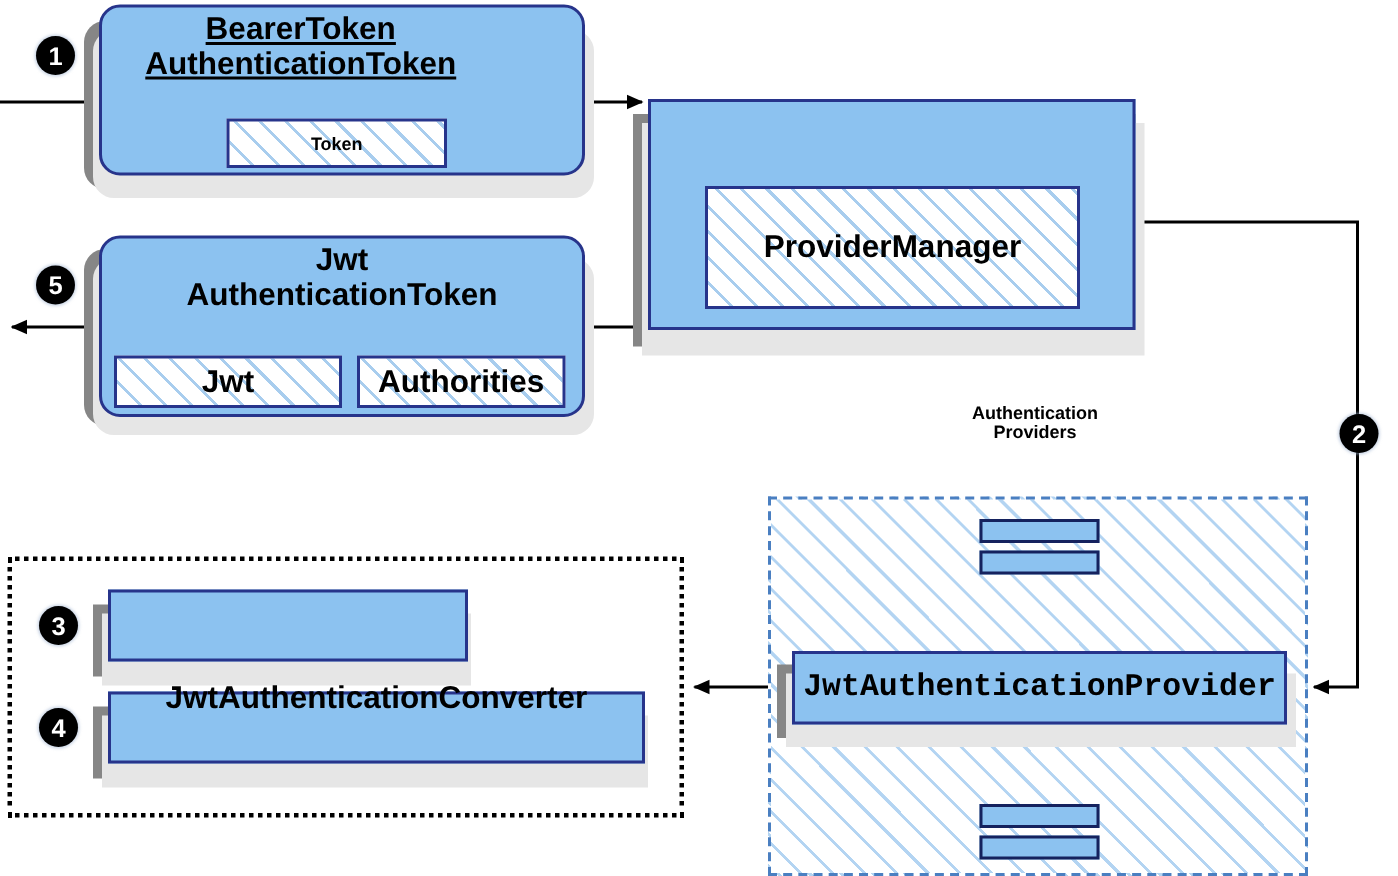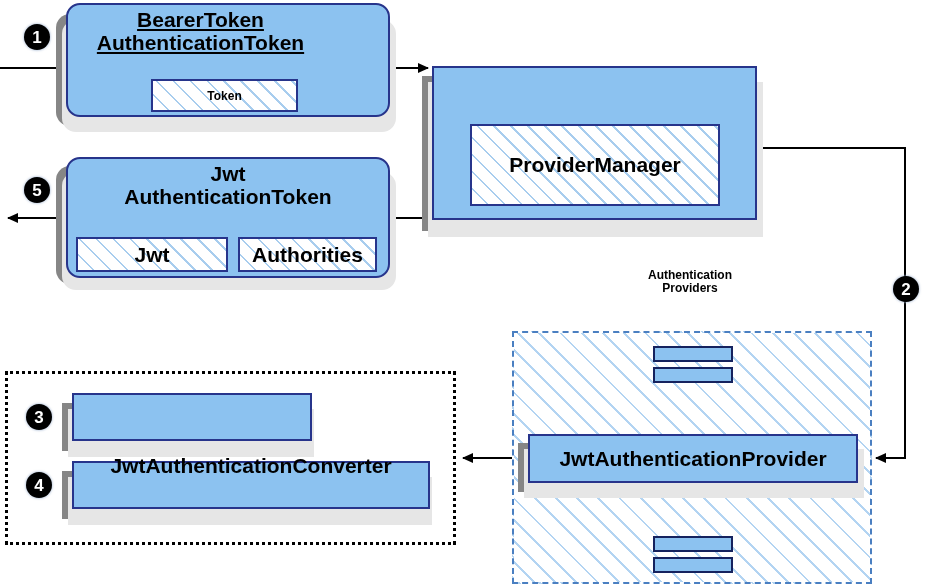--- a/index.html
+++ b/index.html
@@ -175,21 +175,21 @@
   <div class="step" style="left:893px; top:276px;">2</div>
 
   <div class="providers-region" style="left:512px; top:331px; width:360px; height:253px;"></div>
 
   <div class="mini-bar" style="left:653px; top:346px; width:80px; height:16px;"></div>
   <div class="mini-bar" style="left:653px; top:367px; width:80px; height:16px;"></div>
 
   <div class="shadow sh-dark" style="left:518px; top:443px; width:340px; height:49px;"></div>
   <div class="shadow sh-light" style="left:524px; top:449px; width:340px; height:49px;"></div>
   <div class="blue-box" style="left:528px; top:434px; width:330px; height:49px; display:flex; align-items:center; justify-content:center;"></div>
-  <div class="title t21" style="left:528px; top:447px; width:330px;">JwtAuthenticationProvider</div>
+  <div class="title t21" style="left:528px; top:447px; width:330px;font-family:Liberation Mono, monospace;">JwtAuthenticationProvider</div>
 
   <div class="mini-bar" style="left:653px; top:536px; width:80px; height:16px;"></div>
   <div class="mini-bar" style="left:653px; top:557px; width:80px; height:16px;"></div>
 
   <div class="dotted-region" style="left:5px; top:371px; width:451px; height:174px;"></div>
 
   <div class="shadow sh-dark" style="left:62px; top:403px; width:246px; height:48px;"></div>
   <div class="shadow sh-light" style="left:68px; top:409px; width:246px; height:48px;"></div>
   <div class="blue-box" style="left:72px; top:393px; width:240px; height:48px;"></div>
   <div class="step" style="left:26px; top:404px;">3</div>

